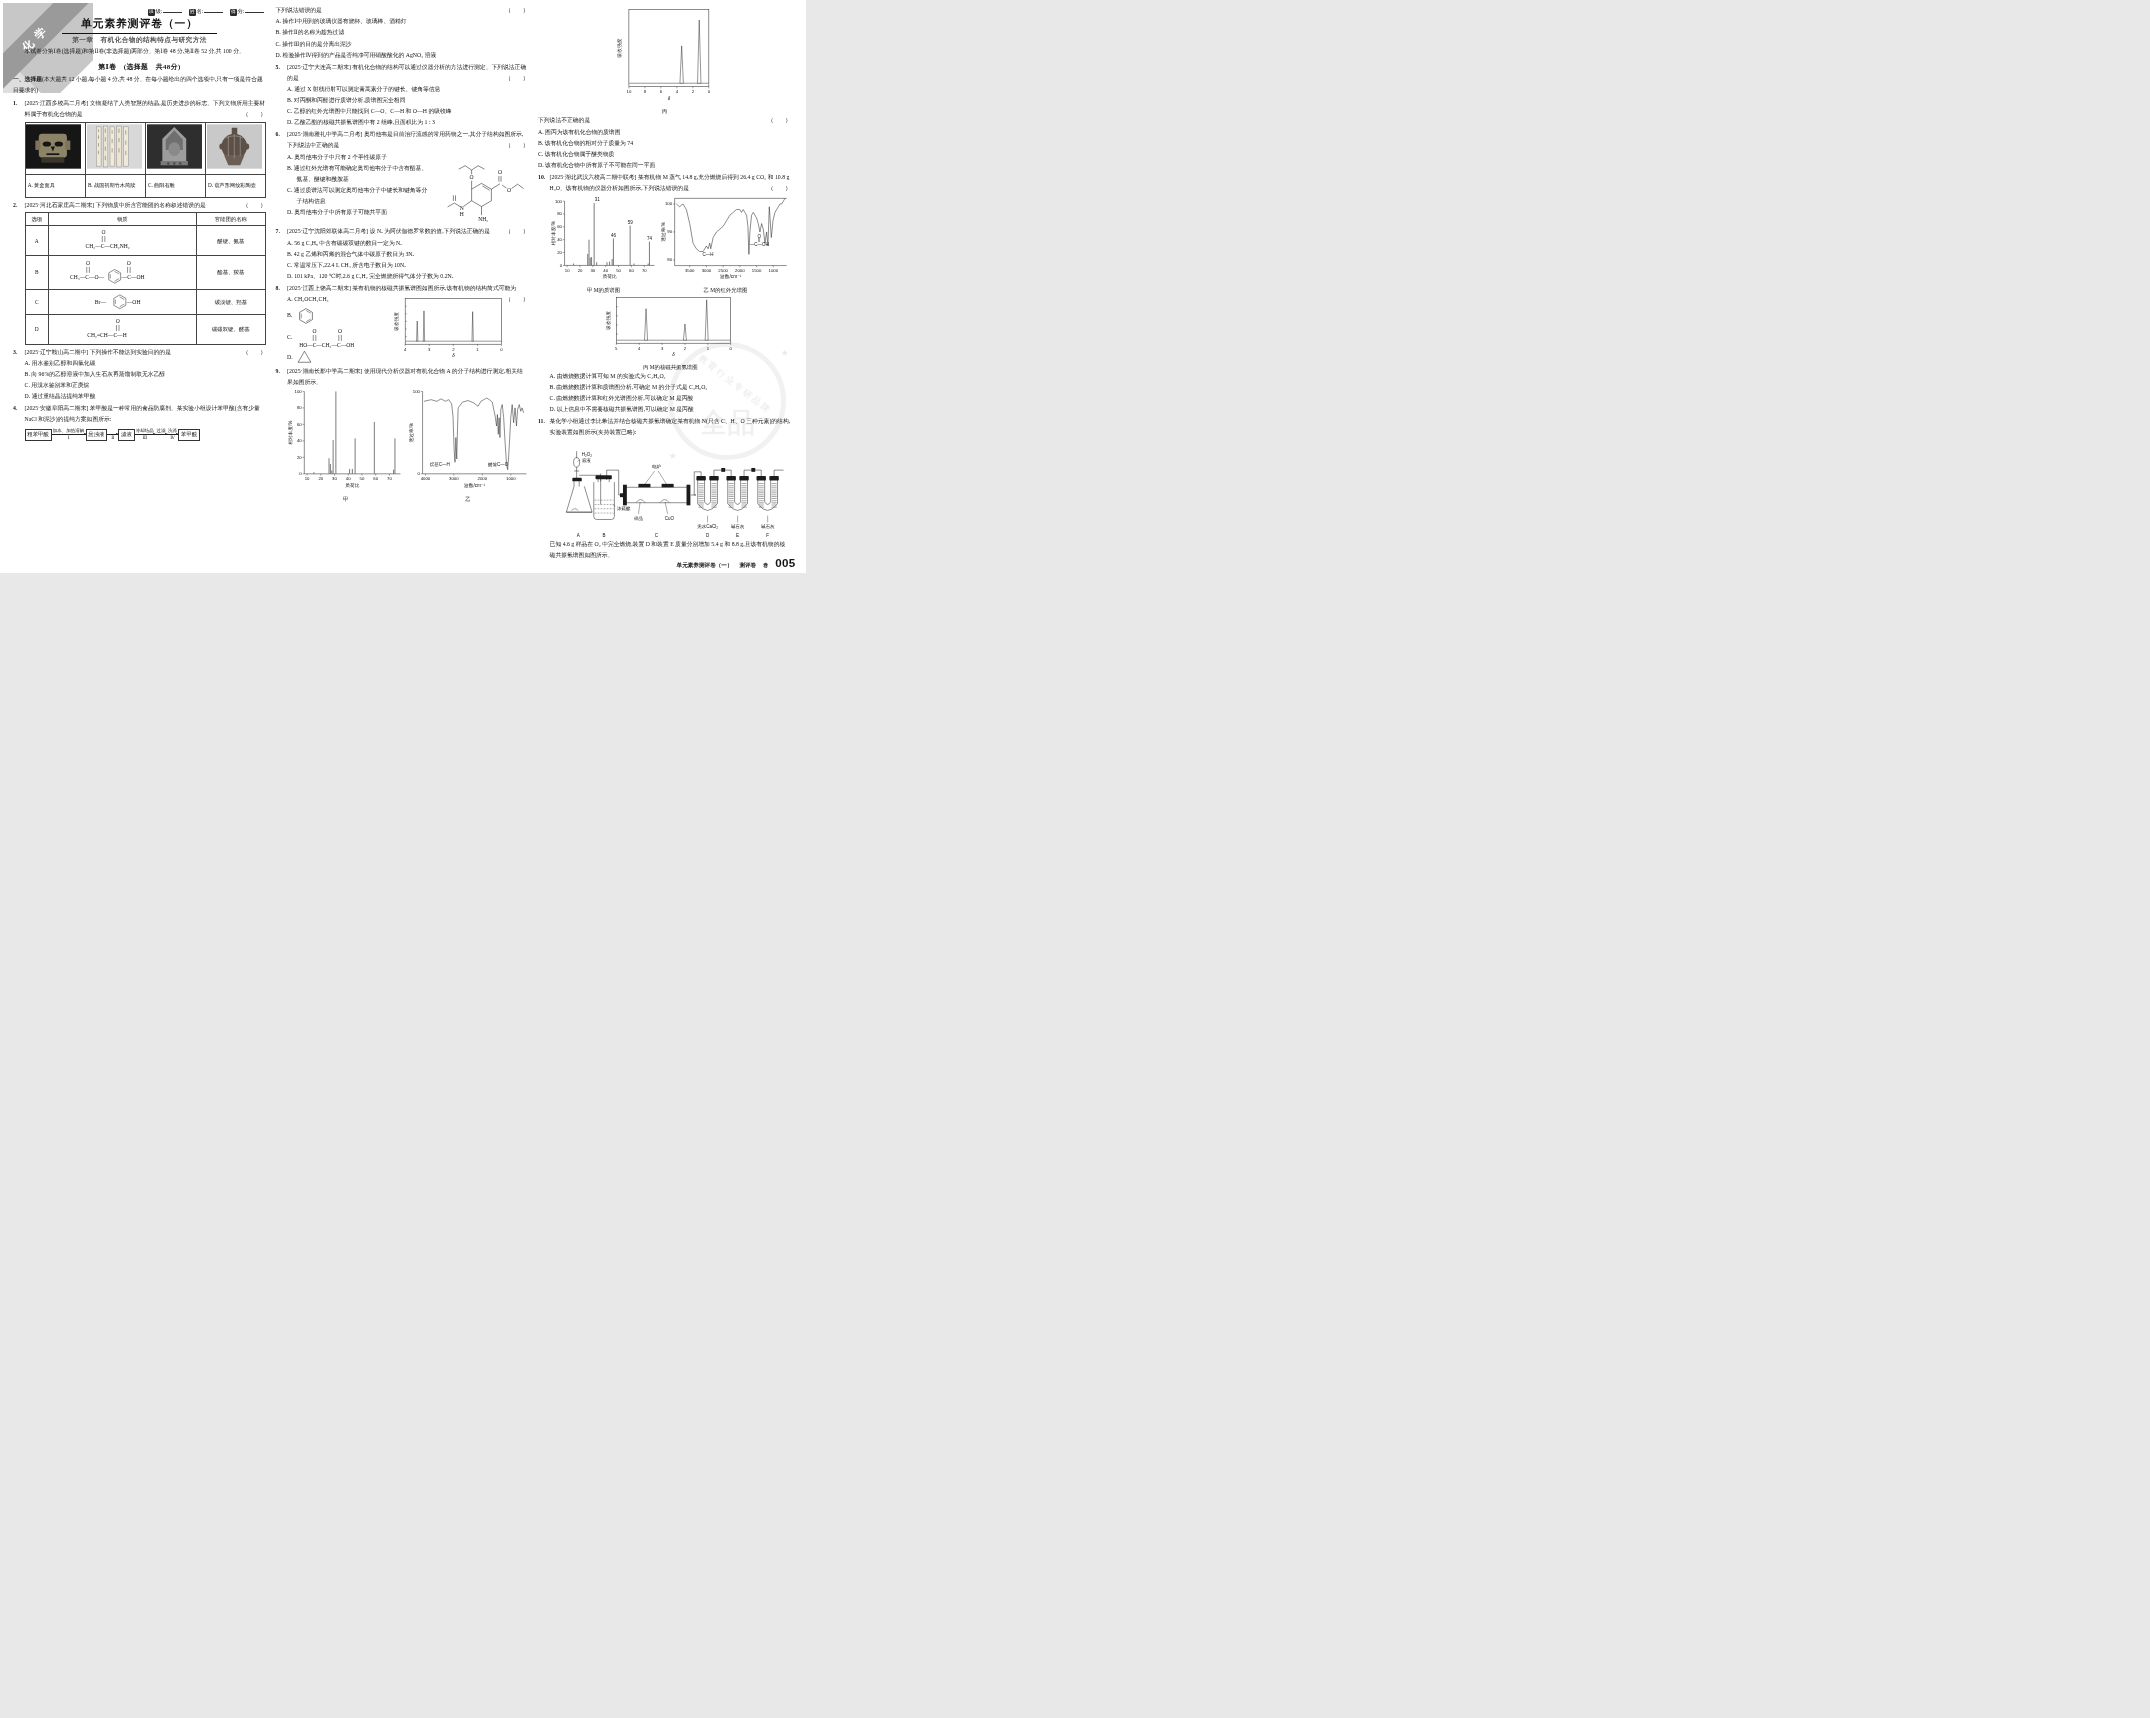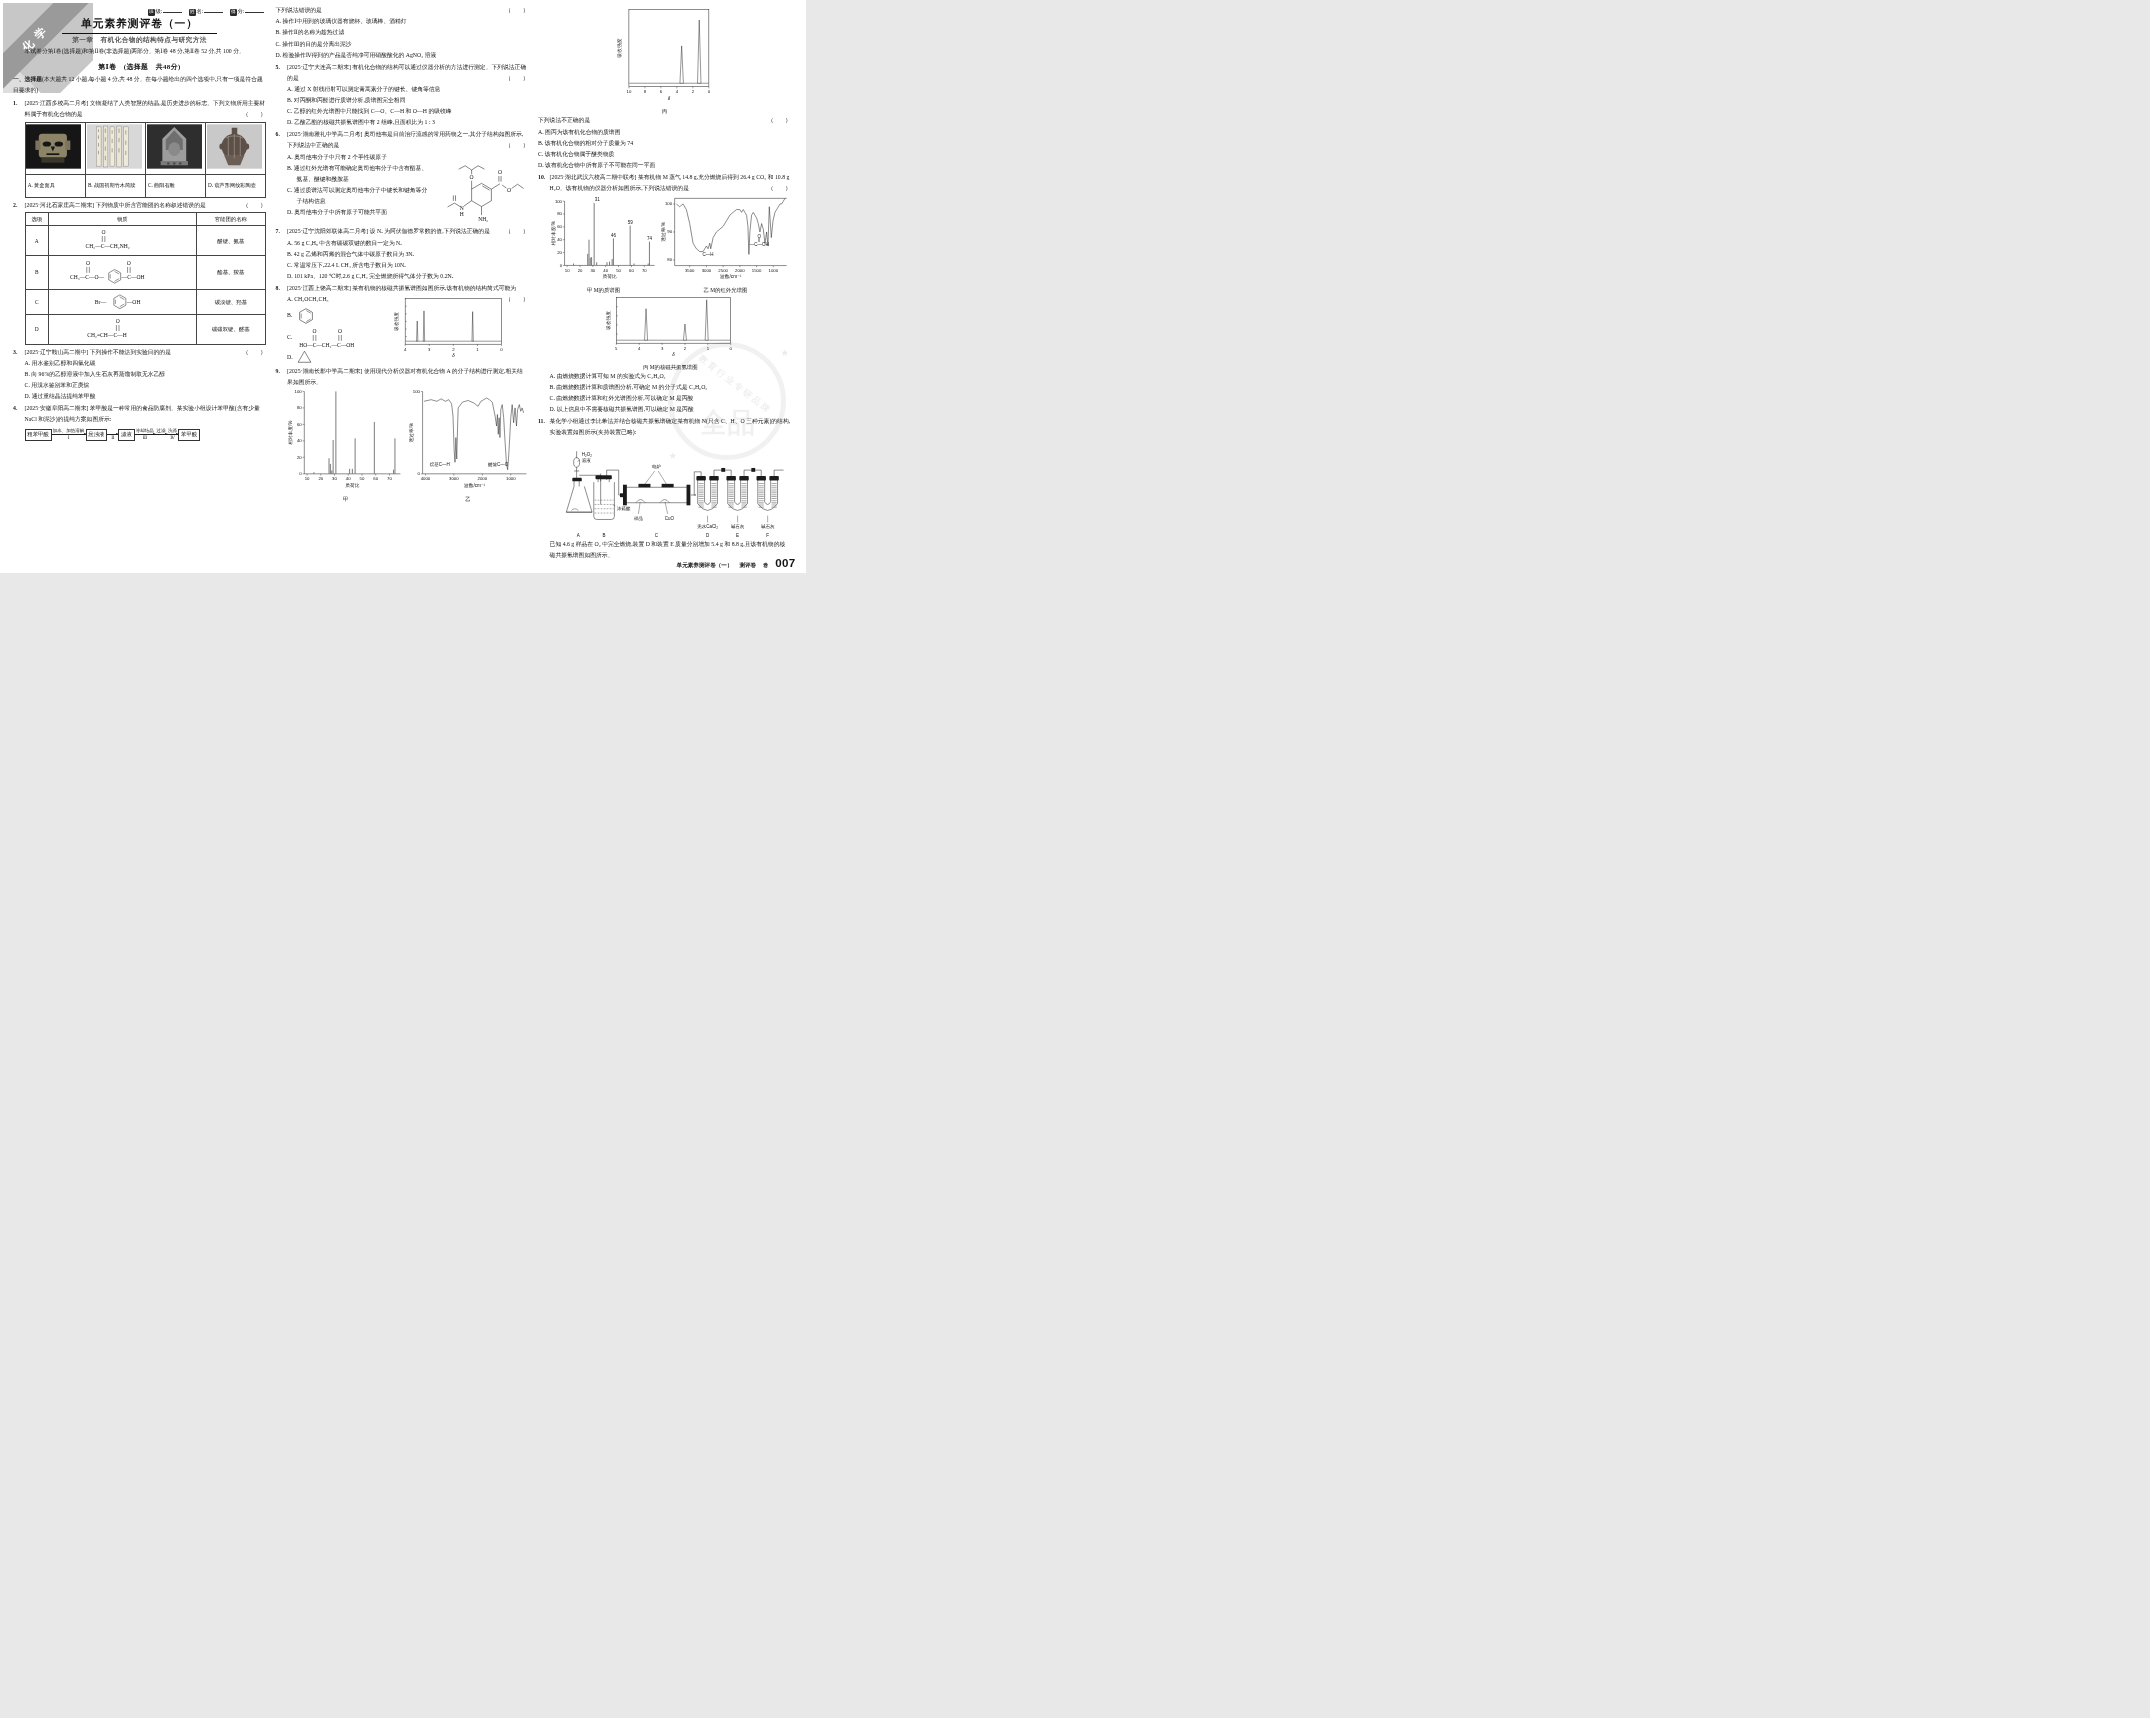--- a/index.html
+++ b/index.html
@@ -805,16 +805,16 @@
   <div class="wm-ring"></div>
   <div class="wm-core">全品</div>
   <div class="wm-arc">教育行业专研品牌</div>
   <div class="wm-star" style="right:129px;bottom:112px;">★</div>
   <div class="wm-star" style="right:17px;bottom:215px;">★</div>
 
   <div class="footer">
     <span class="f1">单元素养测评卷（一）</span>
     <span class="f2">测评卷</span>
     <span class="f3">卷</span>
-    <span class="fpage">007</span>
+    <span class="fpage">005</span>
   </div>
 </div>
 
 
 </body></html>

